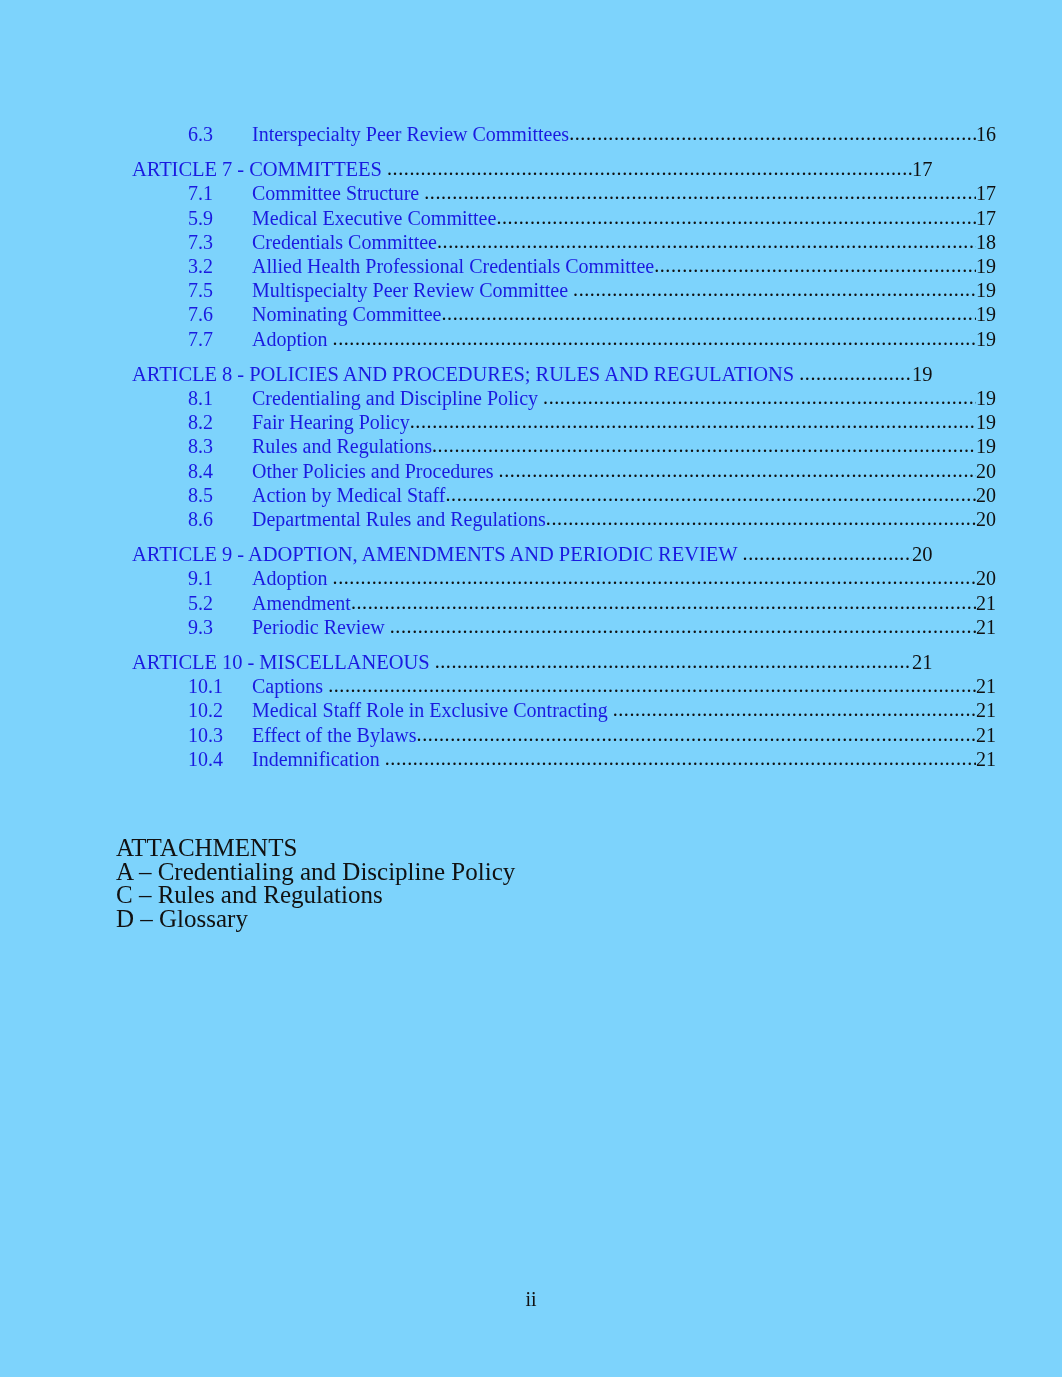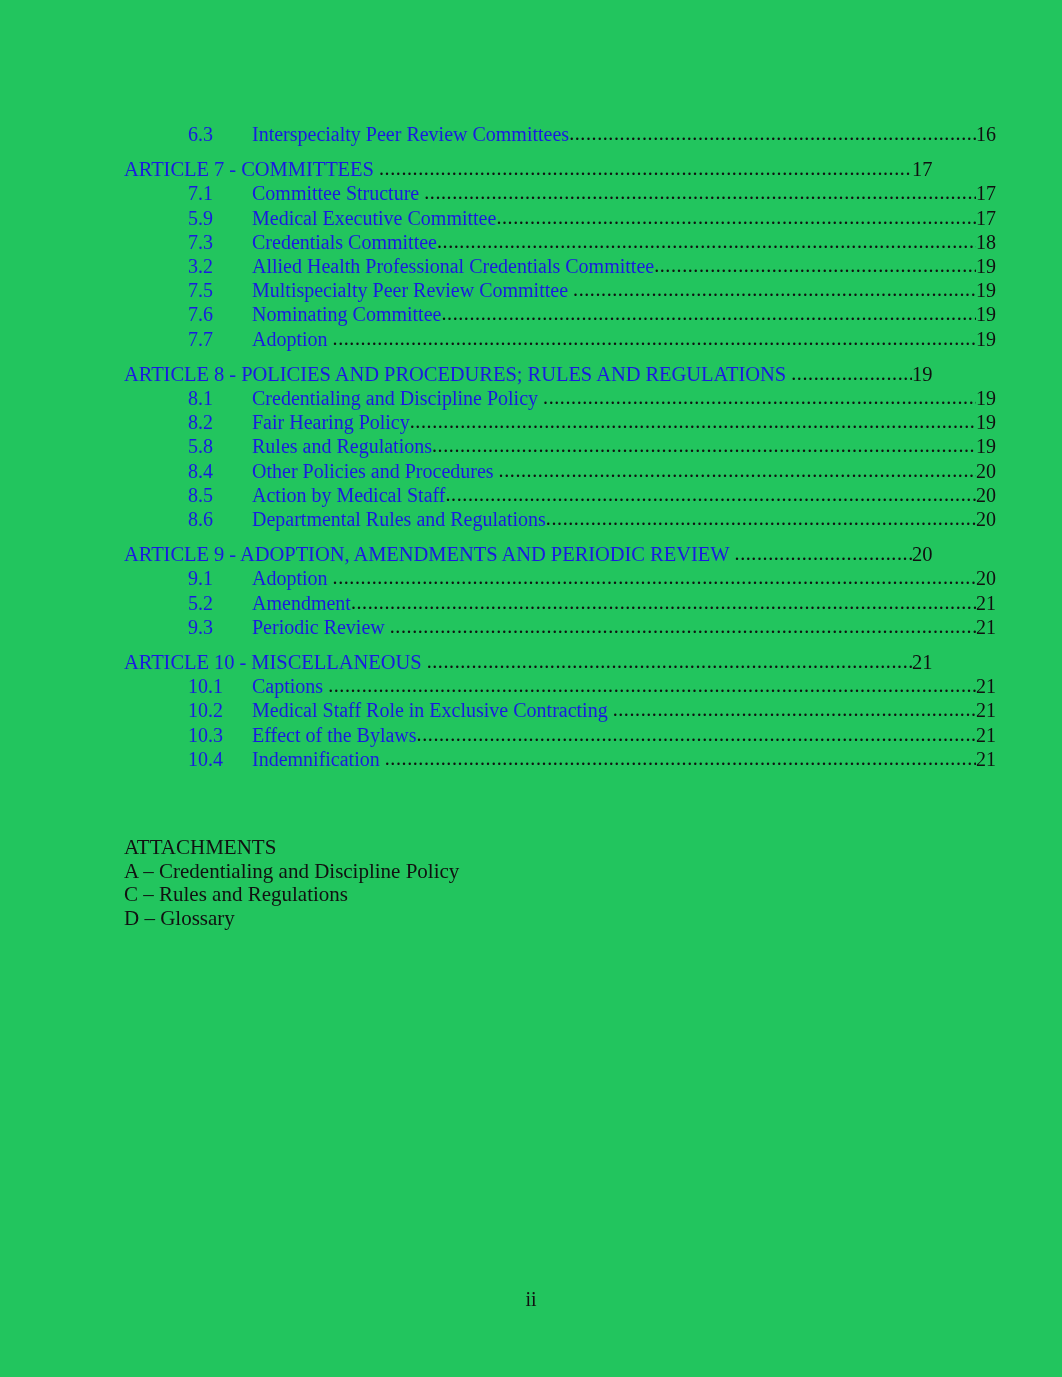--- a/index.html
+++ b/index.html
@@ -11,21 +11,21 @@
   body {
     font-family: "Liberation Serif", "DejaVu Serif", serif;
     color: #000000;
     -webkit-font-smoothing: antialiased;
   }
   .page {
     position: relative;
     width: 1062px;
     height: 1377px;
     margin: 0 auto;
-    background: #22c55e;
+    background: #7dd3fc;
     overflow: hidden;
   }
   .content {
     position: absolute;
     left: 124px;
     top: 122px;
     width: 814px;
   }
 
   
@@ -54,20 +54,21 @@
     flex: 0 0 auto;
     width: 64px;
   }
   .toc-title {
     color: #1A1AE0;
     flex: 0 0 auto;
     text-align: right;
   }
   .toc-line.level1 .toc-title {
     color: #1A1AE0;
+    margin-left: 8px;
   }
   .toc-gapspace {
     flex: 0 0 auto;
     display: inline-block;
   }
   .toc-leader {
     flex: 1 1 auto;
     overflow: hidden;
     color: #101010;
     font-size: 20px;
@@ -85,24 +86,24 @@
     flex: 0 0 auto;
     color: #101010;
     text-align: left;
     min-width: 26px;
     padding-left: 0px;
   }
 
   
   .attachments {
     position: absolute;
-    left: 124px;
+    left: 116px;
     top: 836px;
     color: #111111;
-    font-size: 21px;
+    font-size: 25px;
     line-height: 23.5px;
   }
   .attachments div {
     white-space: nowrap;
   }
 
   
   .footer-pagenum {
     position: absolute;
     left: 0;
@@ -189,21 +190,21 @@
         <span class="toc-leader"></span>
         <span class="toc-page">19</span>
       </div>
       <div class="toc-line level2">
         <span class="toc-num">8.2</span>
         <span class="toc-title">Fair Hearing Policy</span>
         <span class="toc-leader"></span>
         <span class="toc-page">19</span>
       </div>
       <div class="toc-line level2">
-        <span class="toc-num">5.8</span>
+        <span class="toc-num">8.3</span>
         <span class="toc-title">Rules and Regulations</span>
         <span class="toc-leader"></span>
         <span class="toc-page">19</span>
       </div>
       <div class="toc-line level2">
         <span class="toc-num">8.4</span>
         <span class="toc-title">Other Policies and Procedures</span>
         <span class="toc-gapspace">&nbsp;</span>
         <span class="toc-leader"></span>
         <span class="toc-page">20</span>

